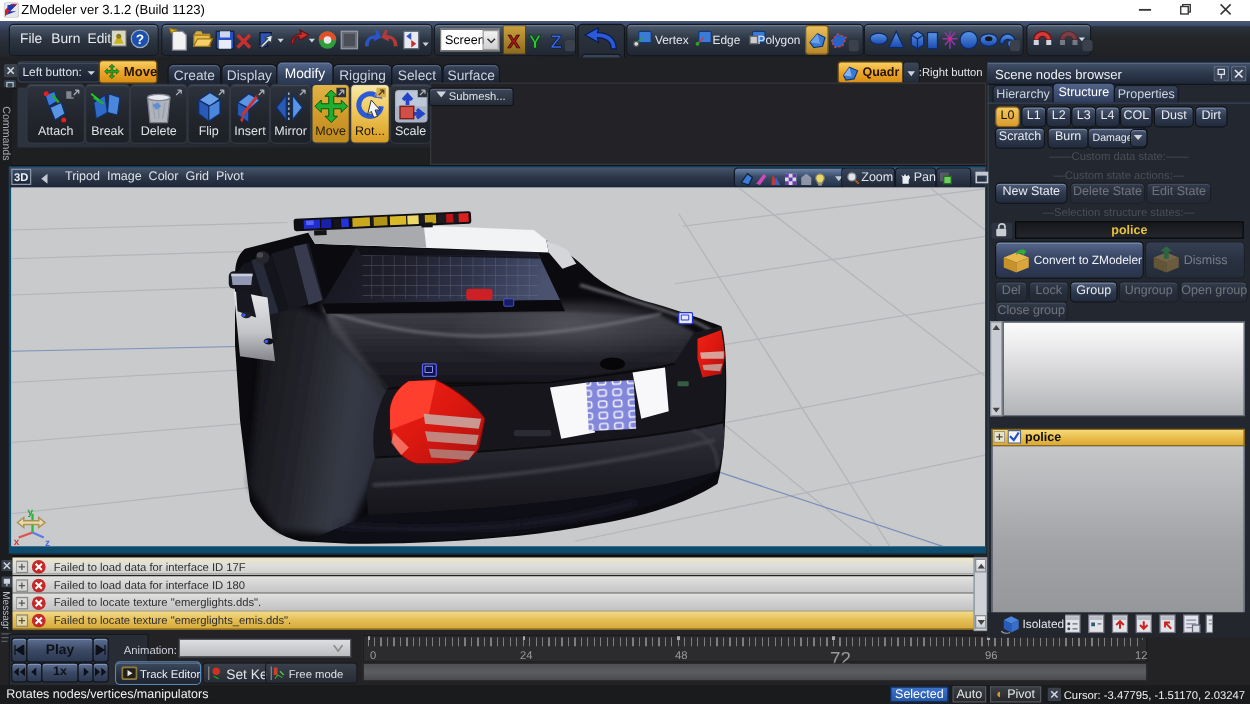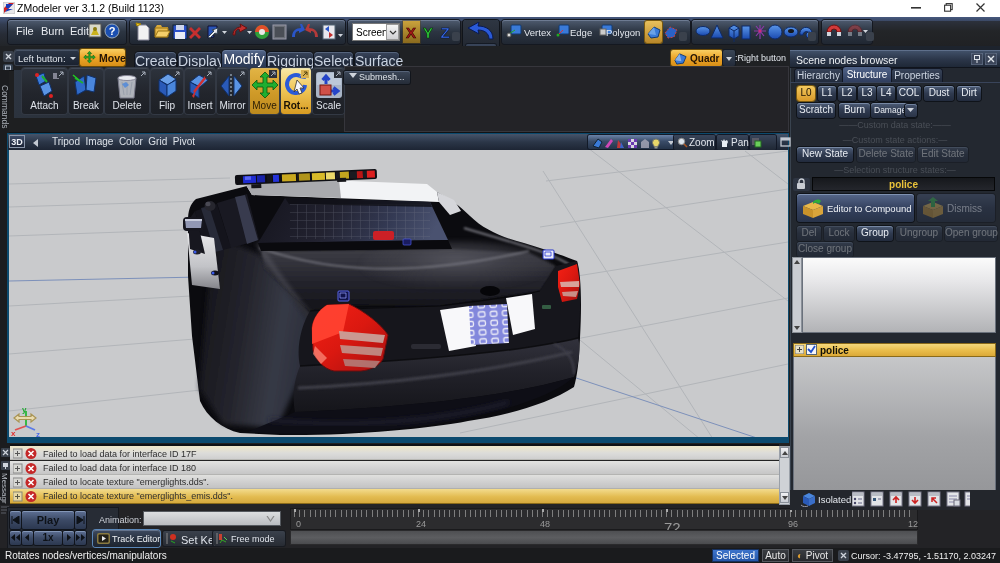--- a/index.html
+++ b/index.html
@@ -8,21 +8,21 @@
 
 #titlebar{left:0;top:0;width:1000px;height:17px;background:#ffffff;color:#000;font-size:11px;}
 #titlebar .ttext{position:absolute;left:30px;top:2px;}
 
 #row2{left:0;top:17px;width:1000px;height:29px;background:linear-gradient(180deg,#46587e 0%,#323c50 25%,#272c36 60%,#222529 100%);}
 #row2shade{left:430px;top:21px;width:570px;height:25px;background:linear-gradient(180deg,#2c313c,#232528 40%,#202124);}
 .tg{position:absolute;top:3px;height:24px;border-radius:3px;background:linear-gradient(180deg,#4e5b6f,#2c3542 48%,#202732);box-shadow:0 0 0 1px #141820,inset 0 1px 0 rgba(150,165,190,.45);}
 .mitem{position:absolute;top:5px;color:#e8ebf0;font-size:11px;}
 
 #row3{left:0;top:46px;width:1000px;height:24px;background:#1f2124;}
-.tab{position:absolute;top:4px;height:20px;border-radius:4px 4px 0 0;background:linear-gradient(180deg,#39455c,#232c3d 60%,#1b2230);color:#c9d2e0;font-size:14px;text-align:center;line-height:19px;box-shadow:0 0 0 1px #10141c, inset 0 1px 0 rgba(140,160,190,.35);}
+.tab{position:absolute;top:4px;height:20px;border-radius:4px 4px 0 0;background:linear-gradient(180deg,#39455c,#232c3d 60%,#1b2230);color:#c9d2e0;font-size:11px;text-align:center;line-height:19px;box-shadow:0 0 0 1px #10141c, inset 0 1px 0 rgba(140,160,190,.35);}
 .tabsel{background:linear-gradient(180deg,#55688c,#33425f 55%,#283652);color:#fff;}
 
 #ribbon{left:0;top:70px;width:1000px;height:65px;background:#1e1f22;}
 .rbtn{position:absolute;top:0px;height:46px;border-radius:3px;background:linear-gradient(180deg,#2d333d,#22252c 55%,#1d2026);box-shadow:0 0 0 1px #333944,inset 0 1px 0 rgba(160,175,200,.18);color:#dfe3ea;font-size:10px;text-align:center;}
 .rbtn .lab{position:absolute;bottom:3px;left:0;right:0;}
 
 #vp{left:7px;top:133px;width:782px;height:310px;background:#0c4a6e;}
 #vphead{position:absolute;left:1px;top:1px;width:780px;height:16px;background:linear-gradient(180deg,#46546a,#2b3648 50%,#1d2534);}
 #vpbody{position:absolute;left:2px;top:17px;width:779px;height:287px;background:#c9cacc;overflow:hidden;}
 
@@ -309,21 +309,21 @@
  <svg width="28" height="30" viewBox="0 0 28 30" style="margin-top:3px">
         <path d="M14 1l5 5h-3v6h6V9l5 5-5 5v-3h-6v6h3l-5 5-5-5h3v-6H6v3l-5-5 5-5v3h6V6H9z" fill="#1fae30" stroke="#06570e" stroke-width=".8"></path>
       </svg>
  <div class="lab">Move</div></div>
 <div class="rbtn abs" style="left:281px;top:68px;width:30px;background:linear-gradient(180deg,#f8e9a8,#f0c85a 45%,#d89c22);color:#1a1205;">
  <svg width="28" height="30" viewBox="0 0 28 30" style="margin-top:2px">
         <path d="M23 15a9 9 0 1 1-5-9" fill="none" stroke="#2a5ad8" stroke-width="4"></path>
         <path d="M21 2l3 7-7-1z" fill="#2a5ad8"></path>
         <path d="M15 10l7 8h-4l2 5-3 1-2-5-3 3z" fill="#f4f6fa" stroke="#333" stroke-width=".8"></path>
       </svg>
- <div class="lab" style="color:#1a1205;font-weight:bold;">Rot...</div></div>
+ <div class="lab" style="color:#1a1205;">Rot...</div></div>
 <div class="rbtn abs" style="left:313px;top:68px;width:31px;">
  <svg width="28" height="32" viewBox="0 0 28 32" style="margin-top:2px">
         <rect x="1" y="2" width="26" height="26" rx="3" fill="#a8b4c6"></rect>
         <rect x="2" y="3" width="24" height="12" fill="#bcc8d8"></rect>
         <path d="M11 14V7m-3.5 3L11 6l3.5 4" stroke="#2444c8" stroke-width="3" fill="none"></path>
         <path d="M14 21h8m-3.5-3.5L23 21l-4.5 3.5" stroke="#2444c8" stroke-width="3" fill="none"></path>
         <rect x="5" y="15" width="11" height="10" fill="#d05048" stroke="#70150f"></rect>
       </svg>
  <div class="lab">Scale</div></div>
 
@@ -793,21 +793,21 @@
     </svg>
 <div class="abs" style="left:812px;top:177px;width:183px;height:14px;background:linear-gradient(180deg,#16181c,#24262c);border:1px solid #060708;color:#e8c23a;font-size:10px;font-weight:bold;text-align:center;line-height:13px;">police</div>
 
 <div class="abs" style="left:797px;top:194px;width:117px;height:28px;background:linear-gradient(180deg,#56678a,#34415f 50%,#283349);box-shadow:0 0 0 1px #0f1319,inset 0 1px 0 rgba(170,190,220,.5);border-radius:3px;"></div>
 <svg class="abs" style="left:801px;top:197px" width="24" height="22" viewBox="0 0 24 22">
       <path d="M2 9l10-4 10 4-10 4z" fill="#e8b84a"></path>
       <path d="M2 9l10 4v8L2 17z" fill="#c8922a"></path>
       <path d="M22 9l-10 4v8l10-4z" fill="#daa53a"></path>
       <path d="M12 5c3-3 6-3 8-1l-2 3c-2-2-4-2-6 0z" fill="#2fae3a"></path>
     </svg>
-<div class="abs" style="left:827px;top:203px;font-size:9.5px;color:#f0f3f7;">Editor to Compound</div>
+<div class="abs" style="left:827px;top:203px;font-size:9.5px;color:#f0f3f7;">Convert to ZModeler</div>
 <div class="abs dim" style="left:917px;top:194px;width:78px;height:28px;background:linear-gradient(180deg,#56678a,#34415f 50%,#283349);box-shadow:0 0 0 1px #0f1319;border-radius:3px;"></div>
 <svg class="abs dim" style="left:921px;top:197px" width="24" height="22" viewBox="0 0 24 22">
       <path d="M2 9l10-4 10 4-10 4z" fill="#e8b84a"></path>
       <path d="M2 9l10 4v8L2 17z" fill="#c8922a"></path>
       <path d="M22 9l-10 4v8l10-4z" fill="#daa53a"></path>
       <path d="M10 10h4V4h3l-5-4-5 4h3z" fill="#2fae3a"></path>
     </svg>
 <div class="abs dim" style="left:947px;top:203px;font-size:10px;color:#f0f3f7;">Dismiss</div>
 
 <div class="rbtn2 abs dim" style="left:797px;top:226px;width:24px;">Del</div>

